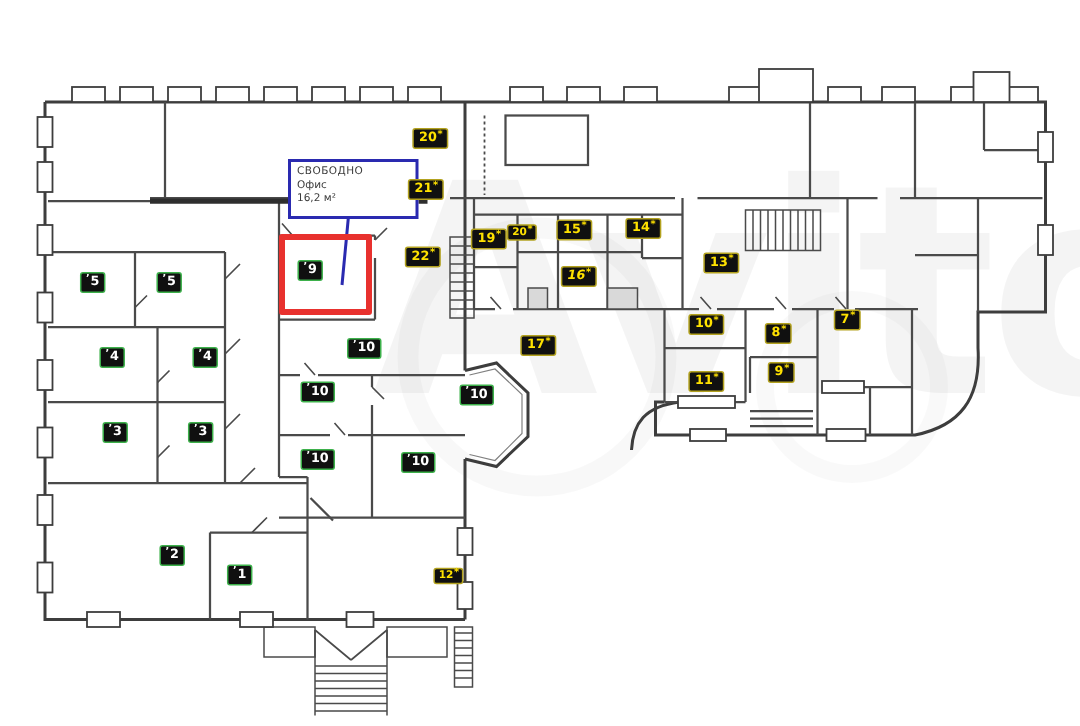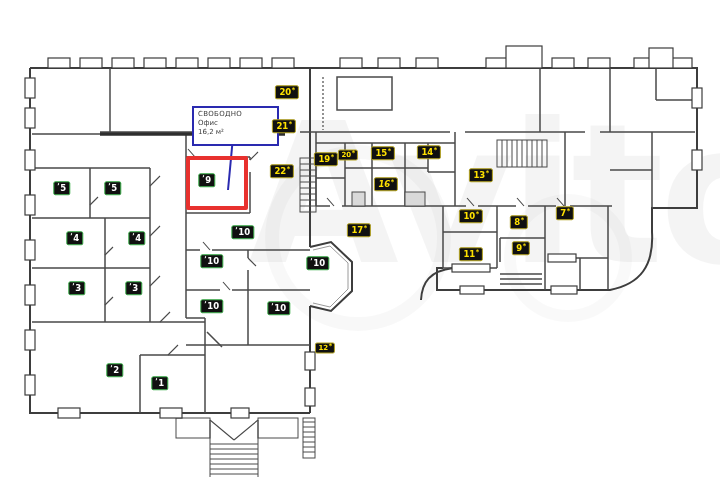--- a/index.html
+++ b/index.html
@@ -157,21 +157,21 @@
       <div class="badge yellow" style="left: 287px; top: 92px; text-align: right;"><span class="tick"></span><span>20</span><span class="star">*</span></div>
       <div class="badge yellow" style="left: 284px; top: 126px;"><span class="tick"></span><span>21</span><span class="star">*</span></div>
       <div class="badge yellow" style="left: 282px; top: 171px;"><span class="tick"></span><span>22</span><span class="star">*</span></div>
       <div class="badge yellow" style="left: 326px; top: 159px; text-align: center;"><span class="tick"></span><span>19</span><span class="star">*</span></div>
       <div class="badge yellow small" style="left: 348px; top: 155px;"><span class="tick"></span><span>20</span><span class="star">*</span></div>
       <div class="badge yellow" style="left: 383px; top: 153px;"><span class="tick"></span><span>15</span><span class="star">*</span></div>
       <div class="badge yellow" style="left: 429px; top: 152px;"><span class="tick"></span><span>14</span><span class="star">*</span></div>
       <div class="badge yellow" style="left: 481px; top: 175px;"><span class="tick"></span><span>13</span><span class="star">*</span></div>
       <div class="badge yellow" style="left: 359px; top: 183px; margin-top: 47px;"><span class="tick"></span><span>17</span><span class="star">*</span></div>
       <div class="badge yellow" style="left: 386px; top: 184px; font-style: italic;"><span class="tick"></span><span>16</span><span class="star">*</span></div>
-      <div class="badge yellow small" style="left: 299px; top: 348px; margin-left: 26px;"><span class="tick"></span><span>12</span><span class="star">*</span></div>
+      <div class="badge yellow small" style="left: 299px; top: 384px;"><span class="tick"></span><span>12</span><span class="star">*</span></div>
       <div class="badge yellow" style="left: 471px; top: 216px;"><span class="tick"></span><span>10</span><span class="star">*</span></div>
       <div class="badge yellow" style="left: 471px; top: 254px; text-align: center;"><span class="tick"></span><span>11</span><span class="star">*</span></div>
       <div class="badge yellow" style="left: 519px; top: 222px;"><span class="tick"></span><span>8</span><span class="star">*</span></div>
       <div class="badge yellow" style="left: 521px; top: 248px;"><span class="tick"></span><span>9</span><span class="star">*</span></div>
       <div class="badge yellow" style="left: 565px; top: 213px;"><span class="tick"></span><span>7</span><span class="star">*</span></div>
       <div class="badge green" style="left: 207px; top: 180px;"><span class="tick">’</span><span>9</span><span class="star"></span></div>
       <div class="badge green" style="left: 62px; top: 188px;"><span class="tick">’</span><span>5</span><span class="star"></span></div>
       <div class="badge green" style="left: 113px; top: 188px;"><span class="tick">’</span><span>5</span><span class="star"></span></div>
       <div class="badge green" style="left: 75px; top: 238px;"><span class="tick">’</span><span>4</span><span class="star"></span></div>
       <div class="badge green" style="left: 137px; top: 238px;"><span class="tick">’</span><span>4</span><span class="star"></span></div>

